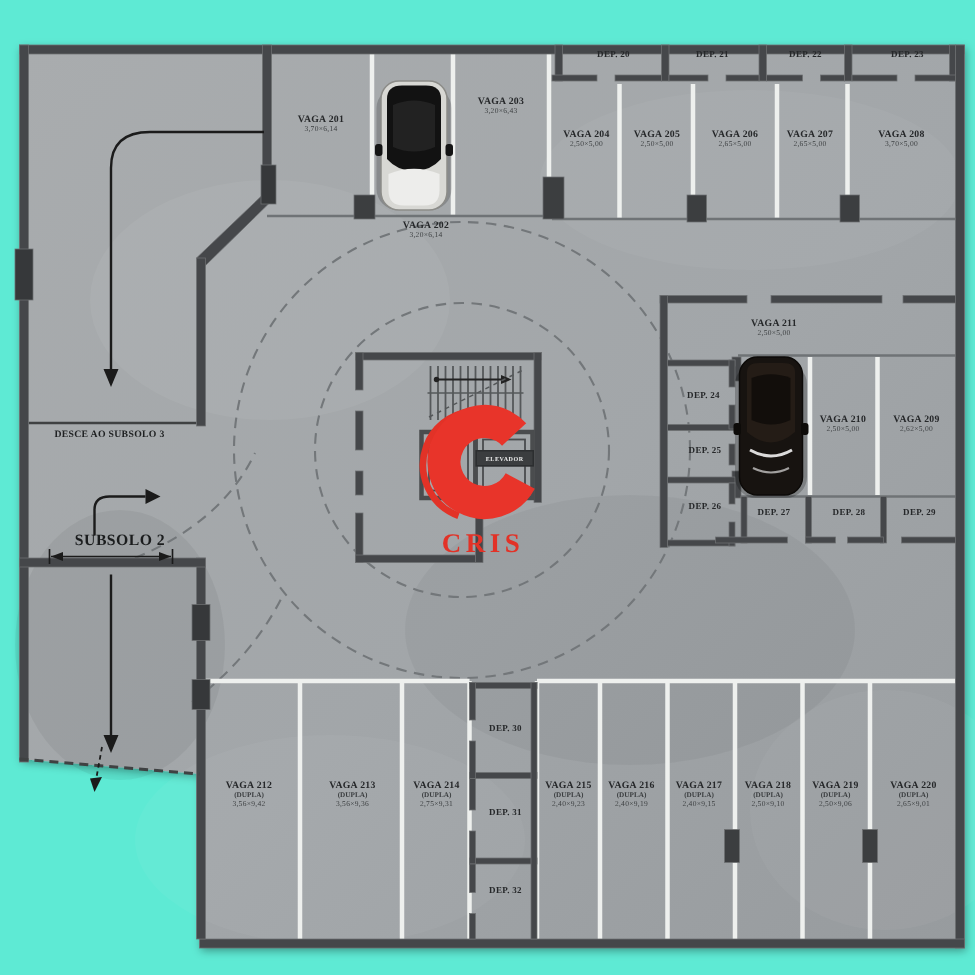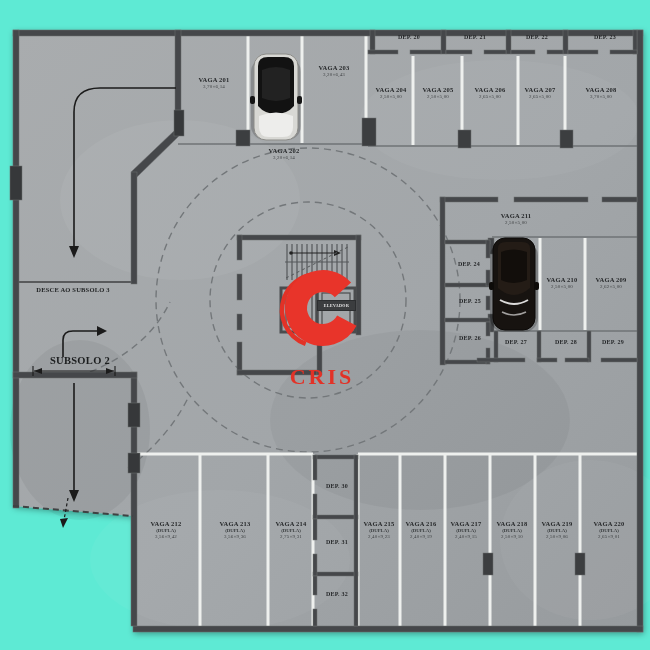--- a/index.html
+++ b/index.html
@@ -9,22 +9,22 @@
   .lbl{position:absolute;transform:translateX(-50%);text-align:center;color:#26282a;
        line-height:1.25;white-space:nowrap;z-index:5;}
   .lbl .nm{display:block;font-weight:bold;font-size:6.5px;letter-spacing:.2px;}
   .lbl .dm{display:block;font-size:5px;color:#3f4244;letter-spacing:.2px;}
   .lbl .sub{display:block;font-size:4.8px;font-weight:bold;color:#3a3d3f;}
   .dep .nm{font-size:6px;}
   #ramp-label{position:absolute;transform:translateX(-50%);font-weight:bold;font-size:6.5px;
        color:#1f2122;letter-spacing:.2px;z-index:5;}
   #subsolo-label{position:absolute;transform:translateX(-50%);font-weight:bold;font-size:10.5px;
        color:#1b1d1e;letter-spacing:.3px;z-index:5;}
-  #cris-text{position:absolute;transform:translateX(-50%);font-weight:bold;font-size:22px;
-       letter-spacing:3px;color:#e23227;z-index:6;margin-top:12px;}
+  #cris-text{position:absolute;transform:translateX(-50%);font-weight:bold;font-size:18px;
+       letter-spacing:3px;color:#e23227;z-index:6;}
   #elevador-chip{position:absolute;background:#3b3d3f;color:#efefef;font-size:4px;
        font-weight:bold;letter-spacing:.4px;display:flex;align-items:center;justify-content:center;
        z-index:6;border:0.5px solid #2c2e30;}
 </style>
 </head>
 <body>
 
 <div id="stage">
 
 <svg id="plan-svg" width="650" height="650" viewBox="0 0 650 650">

